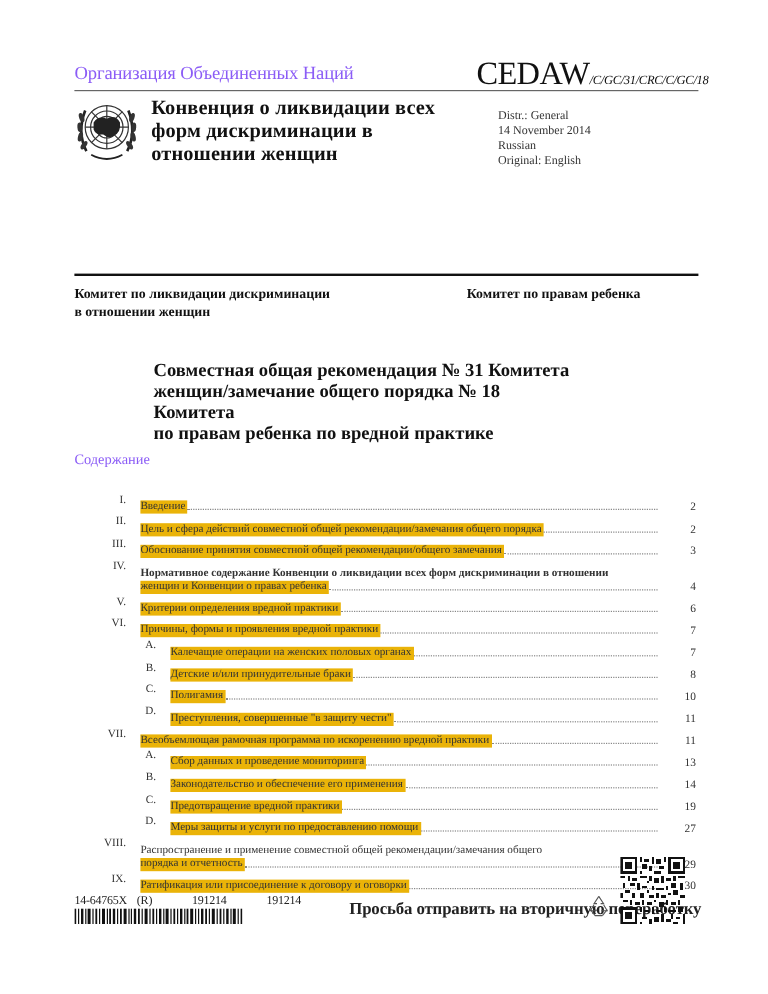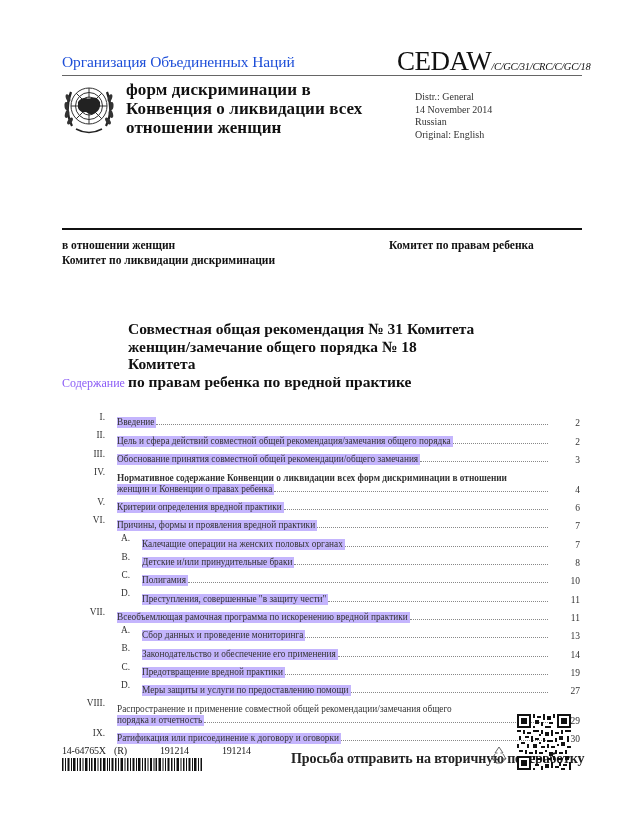--- a/index.html
+++ b/index.html
@@ -1,38 +1,38 @@
 <!DOCTYPE html>
 <html><head>
 <meta charset="utf-8">
 <style>
   html, body { margin:0; padding:0; background:#ffffff; }
   body { width:640px; height:828px; position:relative; overflow:hidden; font-family:"Liberation Serif", serif; color:#111; }
   .abs { position:absolute; }
-  .org-name { left:62px; top:53px; font-size:15.5px; color:#1d4ed8; letter-spacing:-0.1px; }
+  .org-name { left:62px; top:53px; font-size:15.5px; color:#8b5cf6; letter-spacing:-0.1px; }
   .symbol { left:397px; top:46px; white-space:nowrap; color:#111;font-family:Liberation Serif, serif; }
   .symbol .big { font-size:27px; letter-spacing:-0.5px; }
   .symbol .small { font-size:10.5px; font-style:italic; letter-spacing:-0.3px; }
   .rule-thin { left:62px; top:75px; width:520px; height:1px; background:#666; }
   .emblem { left:62px; top:80px; width:54px; height:56px; }
   .conv-title { left:126px; top:80px; font-size:17px; font-weight:bold; line-height:19px; width:260px; letter-spacing:0.1px; }
   .distr { left:415px; top:91px; font-size:10px; line-height:12.5px; color:#333; }
   .rule-thick { left:62px; top:228px; width:520px; height:2px; background:#111; }
   .cmt-left { left:62px; top:238px; font-size:11.5px; font-weight:bold; line-height:15px; width:260px; }
   .cmt-right { left:389px; top:238px; font-size:11.5px; font-weight:bold; line-height:15px;text-align:center; }
-  .doc-title { left:128px; top:300px; font-size:15.5px; font-weight:bold; line-height:17.5px; width:360px;margin-top:20px; }
+  .doc-title { left:128px; top:300px; font-size:15.5px; font-weight:bold; line-height:17.5px; width:360px; }
   .contents { left:62px; top:376px; font-size:12px; color:#8b5cf6; }
   .toc { left:62px; top:410px; width:518px; font-size:9.3px; color:#333; }
   .toc-row { position:relative; display:flex; align-items:flex-end; min-height:18.3px; }
   .toc-row.two { min-height:30px; }
   .toc-num { width:55px; text-align:right; padding-right:12px; box-sizing:border-box; flex:none; align-self:flex-start; padding-top:2px; }
   .toc-sub .toc-num { width:80px; }
   .toc-text { flex:1; position:relative; line-height:11px; padding-top:2px; }
   .toc-line { display:flex; align-items:flex-end; }
-  .toc-line .t { white-space:nowrap; background:#c4b5fd; padding-right:2px; }
+  .toc-line .t { white-space:nowrap; background:#eab308; padding-right:2px; }
   .toc-line .dots { flex:1; border-bottom:1px dotted #888; margin-bottom:3px; margin-right:4px; min-width:10px; }
   .toc-page { width:28px; text-align:right; flex:none; font-size:9.5px; }
   .footer-code { left:62px; top:745px; font-size:10px; color:#222; word-spacing:6px; letter-spacing:-0.2px; }
   .barcode { left:62px; top:757px; width:140px; height:13px; }
   .recycle-text { left:291px; top:751px; font-size:14px; font-weight:bold; color:#222; letter-spacing:-0.1px; }
   .recycle-icon { left:489px; top:745px; width:20px; height:20px; }
   .qr { left:517px; top:714px; width:54px; height:56px; }
 </style>
 </head>
 <body>
@@ -72,37 +72,37 @@
       <line x1="9" y1="26" x2="45" y2="26"></line>
       <line x1="14" y1="13" x2="40" y2="39"></line>
       <line x1="40" y1="13" x2="14" y2="39"></line>
     </g>
     <path d="M16 22 Q20 16 27 19 Q34 15 38 22 Q39 30 33 33 Q29 36 24 32 Q18 33 16 28 Z" fill="#222"></path>
     <path d="M14 49 Q27 56 40 49" fill="none" stroke="#222" stroke-width="1.5"></path>
   </svg>
 </div>
 
 <div class="abs conv-title">
+  <div>Конвенция о ликвидации всех</div>
   <div>форм дискриминации в</div>
-  <div>Конвенция о ликвидации всех</div>
   <div>отношении женщин</div>
 </div>
 
 <div class="abs distr">
   <div>Distr.: General</div>
   <div>14 November 2014</div>
   <div>Russian</div>
   <div>Original: English</div>
 </div>
 
 <div class="abs rule-thick"></div>
 
 <div class="abs cmt-left">
+  <div>Комитет по ликвидации дискриминации</div>
   <div>в отношении женщин</div>
-  <div>Комитет по ликвидации дискриминации</div>
 </div>
 <div class="abs cmt-right">Комитет по правам ребенка</div>
 
 <div class="abs doc-title">
   <div>Совместная общая рекомендация № 31 Комитета</div>
   <div>женщин/замечание общего порядка № 18 Комитета</div>
   <div>по правам ребенка по вредной практике</div>
 </div>
 
 <div class="abs contents">Содержание</div>
@@ -117,21 +117,21 @@
           <span class="dots"></span>
         </div>
       </div>
     <div class="toc-page">2</div>
   </div>
 
   <div class="toc-row">
     <div class="toc-num">II.</div>
     <div class="toc-text">
         <div class="toc-line">
-          <span class="t">Цель и сфера действий совместной общей рекомендация/замечания общего порядка</span>
+          <span class="t">Цель и сфера действий совместной общей рекомендации/замечания общего порядка</span>
           <span class="dots"></span>
         </div>
       </div>
     <div class="toc-page">2</div>
   </div>
 
   <div class="toc-row">
     <div class="toc-num">III.</div>
     <div class="toc-text">
         <div class="toc-line">

